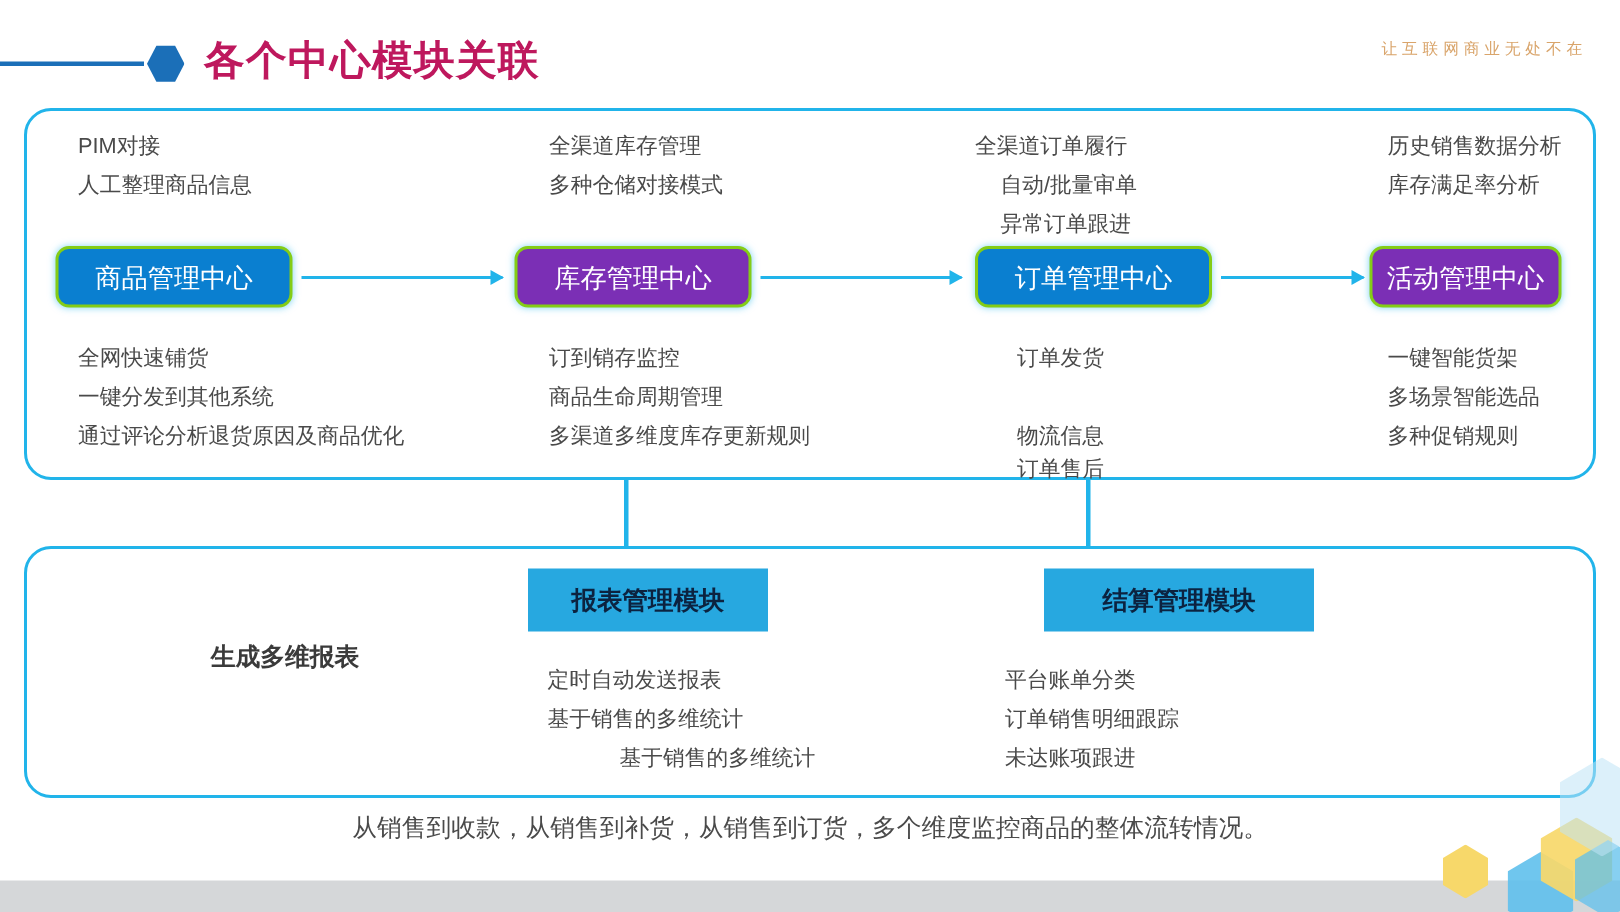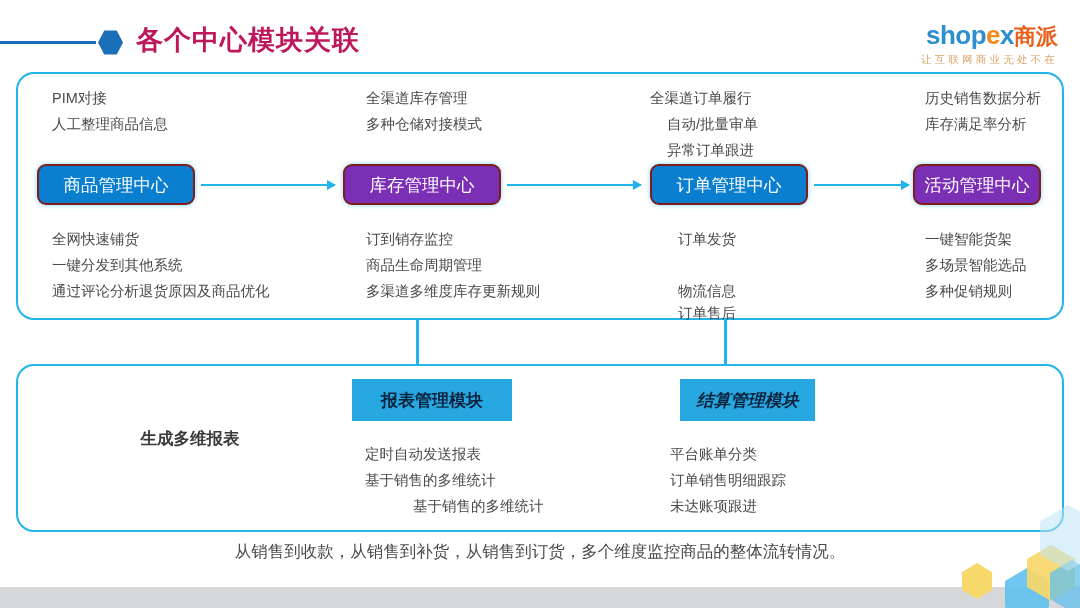--- a/index.html
+++ b/index.html
@@ -90,21 +90,21 @@
     top: 364px;
     width: 1048px;
     height: 168px;
   }
 
   
   .center-box {
     position: absolute;
     height: 41px;
     border-radius: 9px;
-    border: 2px solid #7f1d1d;
+    border: 2px solid #84cc16;
     box-sizing: border-box;
     display: flex;
     align-items: center;
     justify-content: center;
     font-size: 17.5px;
     color: #ffffff;
     white-space: nowrap;
     box-shadow: 0 0 5px rgba(33,180,234,0.55);
   }
   .box-blue   { background: #0a7fd0; }
@@ -191,21 +191,20 @@
   }
 </style>
 </head>
 <body>
 
 <div class="header-line"></div>
 <div class="header-hex"></div>
 <div class="page-title">各个中心模块关联</div>
 
 <div class="logo">
-  <div class="logo-main"><span class="logo-shop">shop</span><span class="logo-e">e</span><span class="logo-x">x</span><span class="logo-cn">商派</span></div>
   <div class="logo-tag">让互联网商业无处不在</div>
 </div>
 
 <div class="panel panel-top"></div>
 
 <div class="txt" style="left:52px; top:85px;">PIM对接</div>
 <div class="txt" style="left:52px; top:111px;">人工整理商品信息</div>
 <div class="center-box box-blue" style="left:37px; top:164px; width:158px;">商品管理中心</div>
 <div class="txt" style="left:52px; top:226px;">全网快速铺货</div>
 <div class="txt" style="left:52px; top:252px;">一键分发到其他系统</div>
@@ -246,21 +245,21 @@
 
 <div class="summary" style="left:60px; top:425px; width:260px;">
   <div>生成多维报表</div>
 </div>
 
 <div class="module-box" style="left:352px; top:379px; width:160px;">报表管理模块</div>
 <div class="txt" style="left:365px; top:441px;">定时自动发送报表</div>
 <div class="txt" style="left:365px; top:467px;">基于销售的多维统计</div>
 <div class="txt" style="left:365px; top:493px;margin-left:48px;">基于销售的多维统计</div>
 
-<div class="module-box" style="left:680px; top:379px; width:135px;font-style:italic;">结算管理模块</div>
+<div class="module-box" style="left:696px; top:379px; width:180px;">结算管理模块</div>
 <div class="txt" style="left:670px; top:441px;">平台账单分类</div>
 <div class="txt" style="left:670px; top:467px;">订单销售明细跟踪</div>
 <div class="txt" style="left:670px; top:493px;">未达账项跟进</div>
 
 <div class="footer-note">从销售到收款，从销售到补货，从销售到订货，多个维度监控商品的整体流转情况。</div>
 
 <div class="gray-band"></div>
 <div class="hex-deco" style="left:962px; top:563px; width:30px; height:36px; background:#f7d86a;"></div>
 <div class="hex-deco" style="left:1005px; top:568px; width:44px; height:52px; background:#5fc0ec; opacity:0.9;"></div>
 <div class="hex-deco" style="left:1027px; top:545px; width:48px; height:56px; background:#f7d86a; opacity:0.92;"></div>

